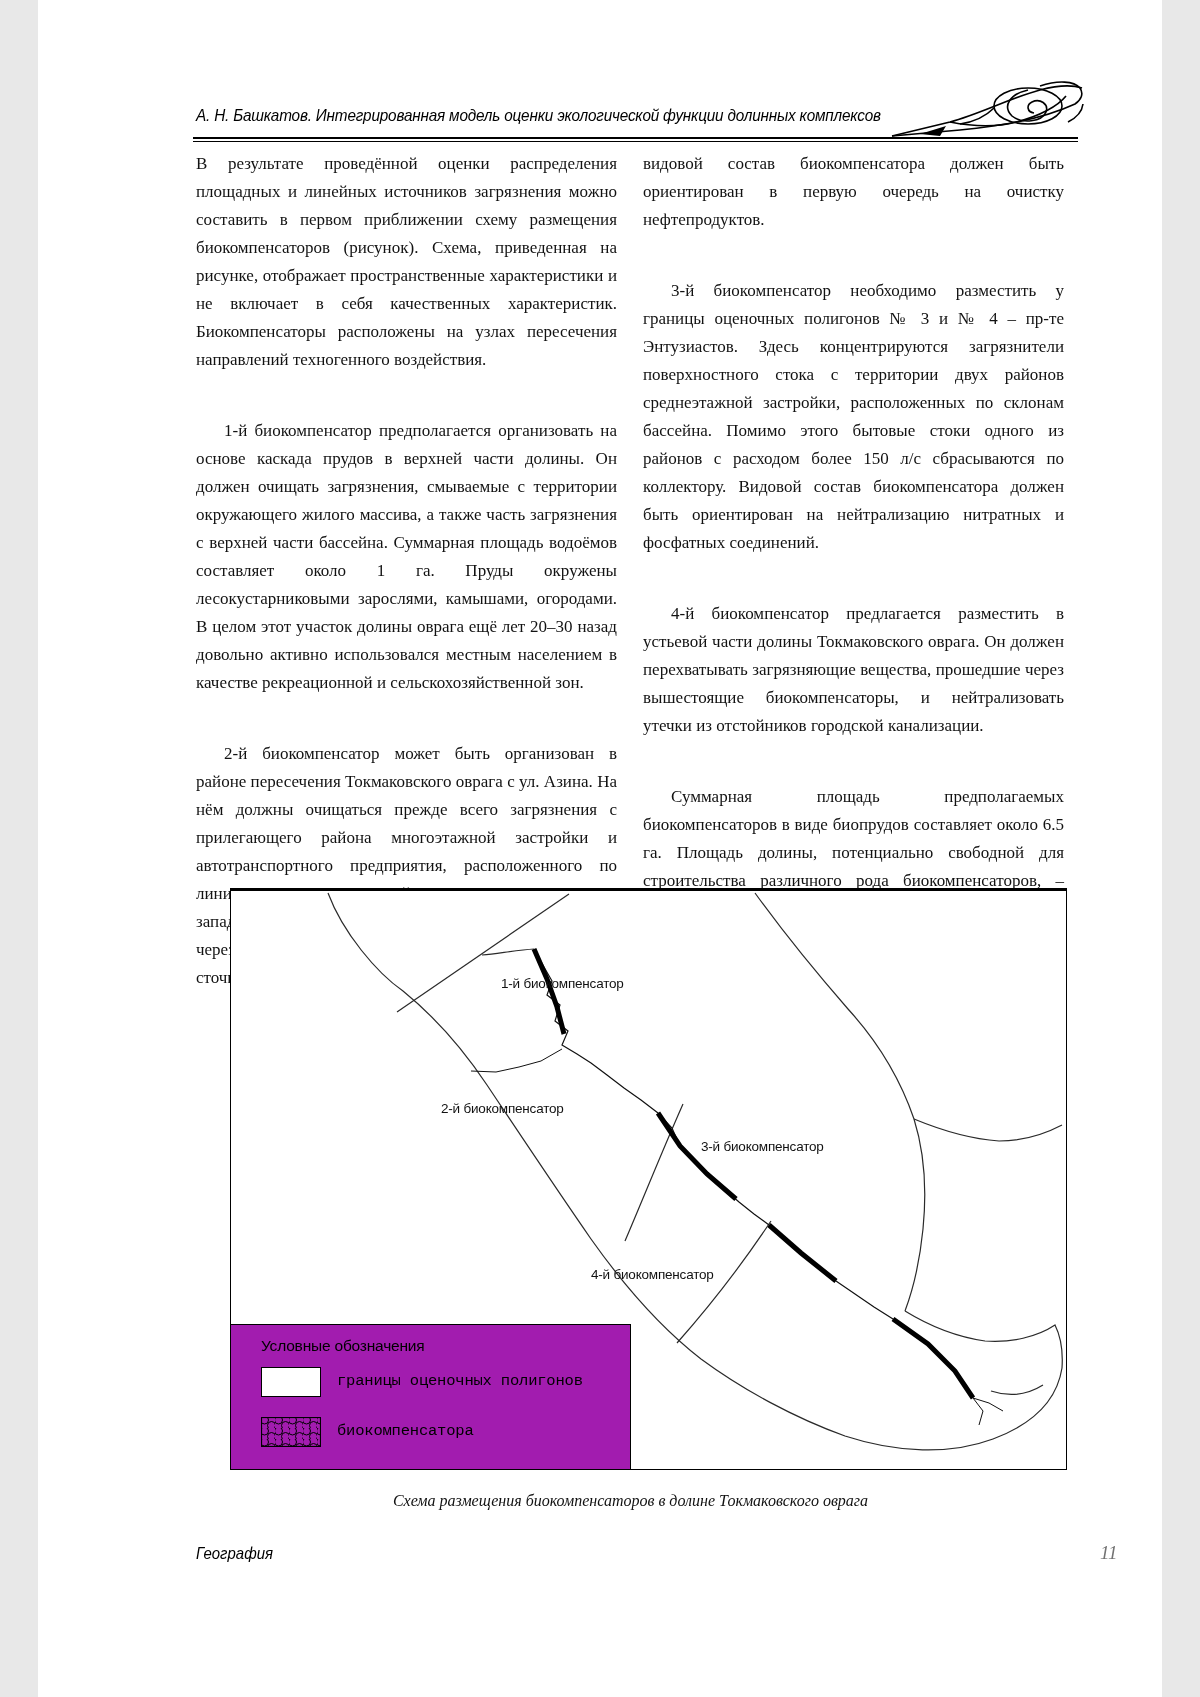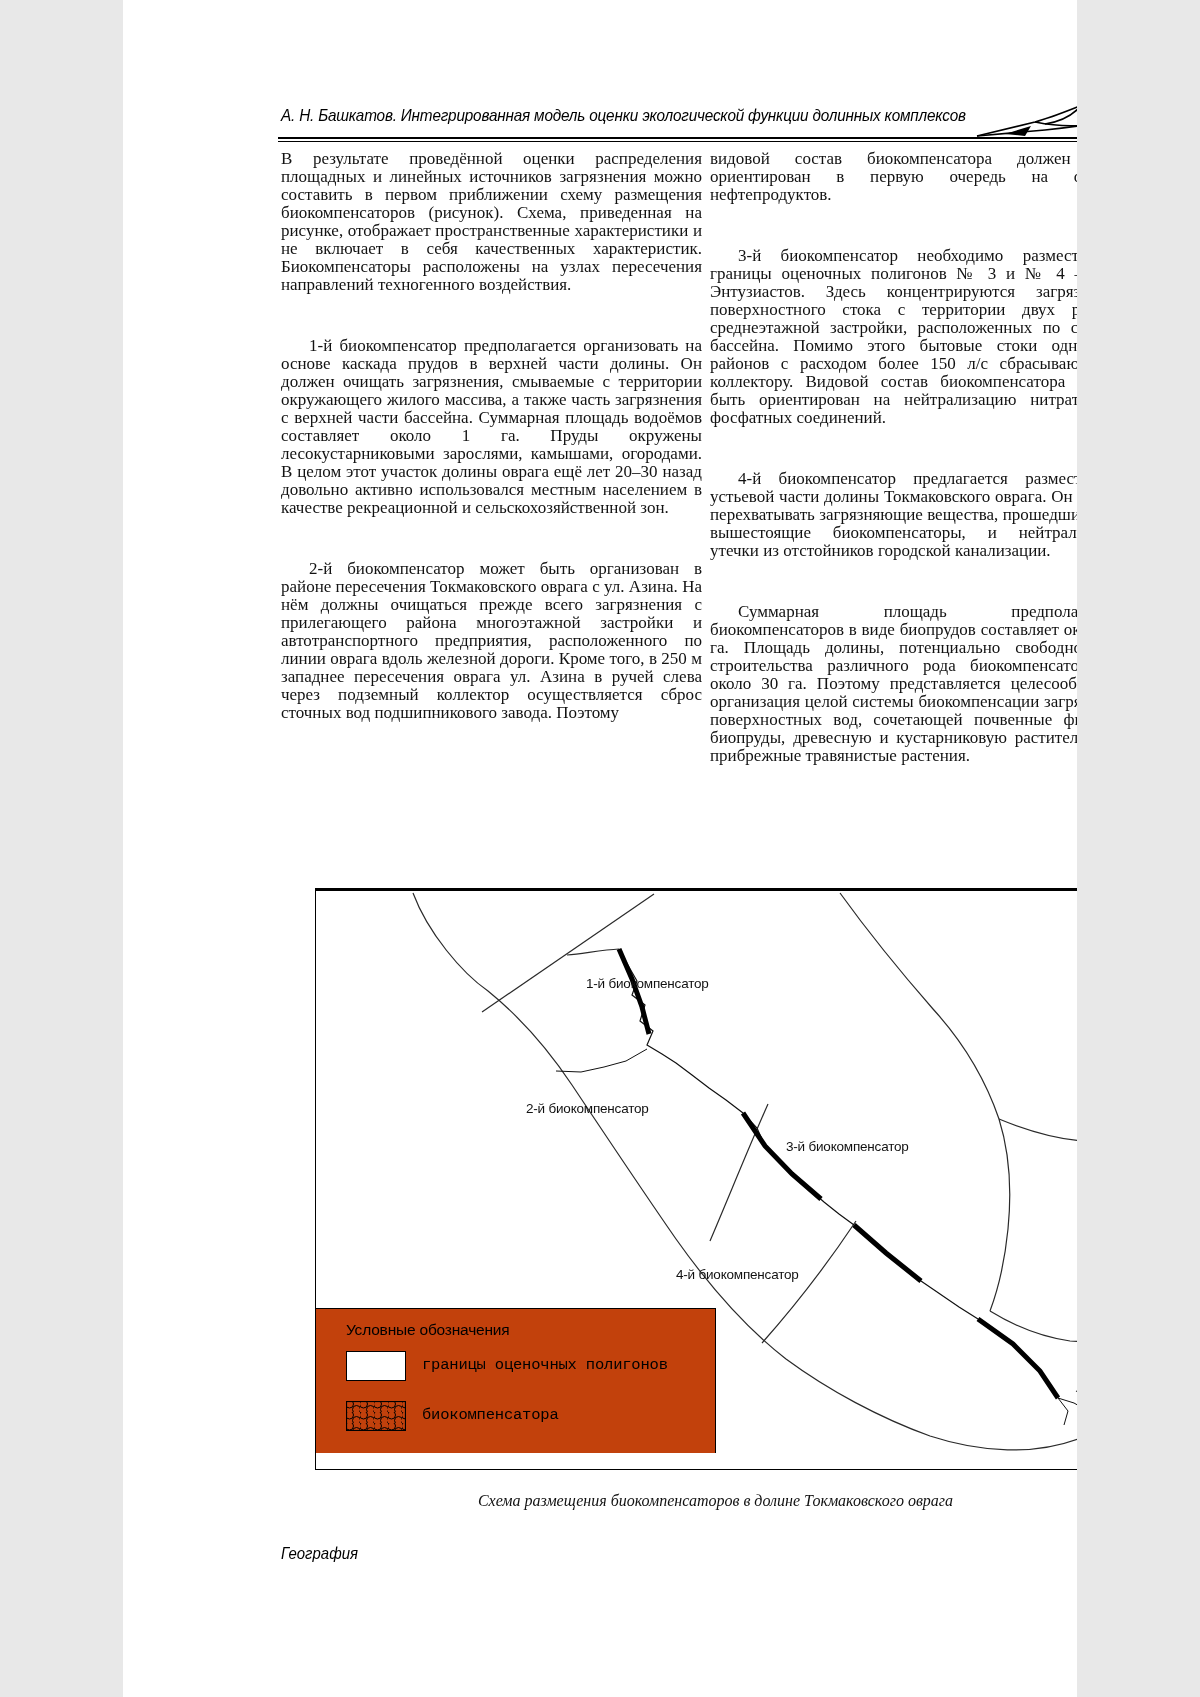--- a/index.html
+++ b/index.html
@@ -1,43 +1,43 @@
 <!DOCTYPE html>
 <html><head>
 <meta charset="utf-8">
 <style>
   html,body{margin:0;padding:0;background:#e8e8e8;}
-  .page{position:relative;width:954px;height:1697px;background:#ffffff;margin:0 auto;
+  .page{position:relative;width:1124px;height:1697px;background:#ffffff;margin:0 auto;
         font-family:"Liberation Serif",serif;color:#111;overflow:hidden;}
 
   
   .running-title{position:absolute;left:158px;top:106px;width:760px;
         font-family:"Liberation Sans",sans-serif;font-style:italic;font-size:17px;
         letter-spacing:-0.2px;transform:scaleX(0.9);transform-origin:left center;
         white-space:nowrap;color:#000;}
   .header-rule-a{position:absolute;left:155px;top:137px;width:885px;height:2px;background:#000;}
   .header-rule-b{position:absolute;left:155px;top:141px;width:885px;height:1px;background:#000;}
   .ornament{position:absolute;left:852px;top:78px;width:195px;height:62px;}
 
   
   .col{position:absolute;top:150px;width:421px;text-align:justify;
-       font-size:17px;line-height:18px;color:#121212;}
+       font-size:17px;line-height:28px;color:#121212;}
   .col-left{left:158px;}
-  .col-right{left:587px;}
+  .col-right{left:605px;}
   .col p{margin:0;}
   .col p.indent{text-indent:28px;margin-top:43px;}
 
   
   .figure{position:absolute;left:163px;top:888px;width:835px;height:578px;
           border:1.5px solid #000;border-top:3px solid #000;background:#fff;box-sizing:content-box;margin-left:29px;}
   .map-svg{position:absolute;left:0;top:0;width:835px;height:578px;}
   .map-label{font-family:"Liberation Sans",sans-serif;font-size:13.5px;fill:#111;letter-spacing:-0.2px;}
 
-  .legend{position:absolute;left:0;bottom:16px;width:399px;height:144px;
-          border-top:1.2px solid #000;border-right:1.2px solid #000;background:#c2410c;}
+  .legend{position:absolute;left:0;bottom:0;width:399px;height:144px;
+          border-top:1.2px solid #000;border-right:1.2px solid #000;background:#a21caf;}
   .legend-title{position:absolute;left:30px;top:12px;font-family:"Liberation Sans",sans-serif;
           font-size:15.5px;color:#000;letter-spacing:-0.2px;}
   .legend-item{position:absolute;left:30px;height:30px;}
   .legend-item-1{top:42px;}
   .legend-item-2{top:92px;}
   .swatch{position:absolute;left:0;top:0;width:60px;height:30px;border:1.2px solid #000;background:#fff;box-sizing:border-box;}
   .legend-label{position:absolute;left:76px;top:5px;font-family:Liberation Mono, monospace;
           font-size:15.5px;color:#000;white-space:nowrap;letter-spacing:-0.2px;}
   .swatch-svg{position:absolute;left:0;top:0;width:60px;height:30px;}
 

